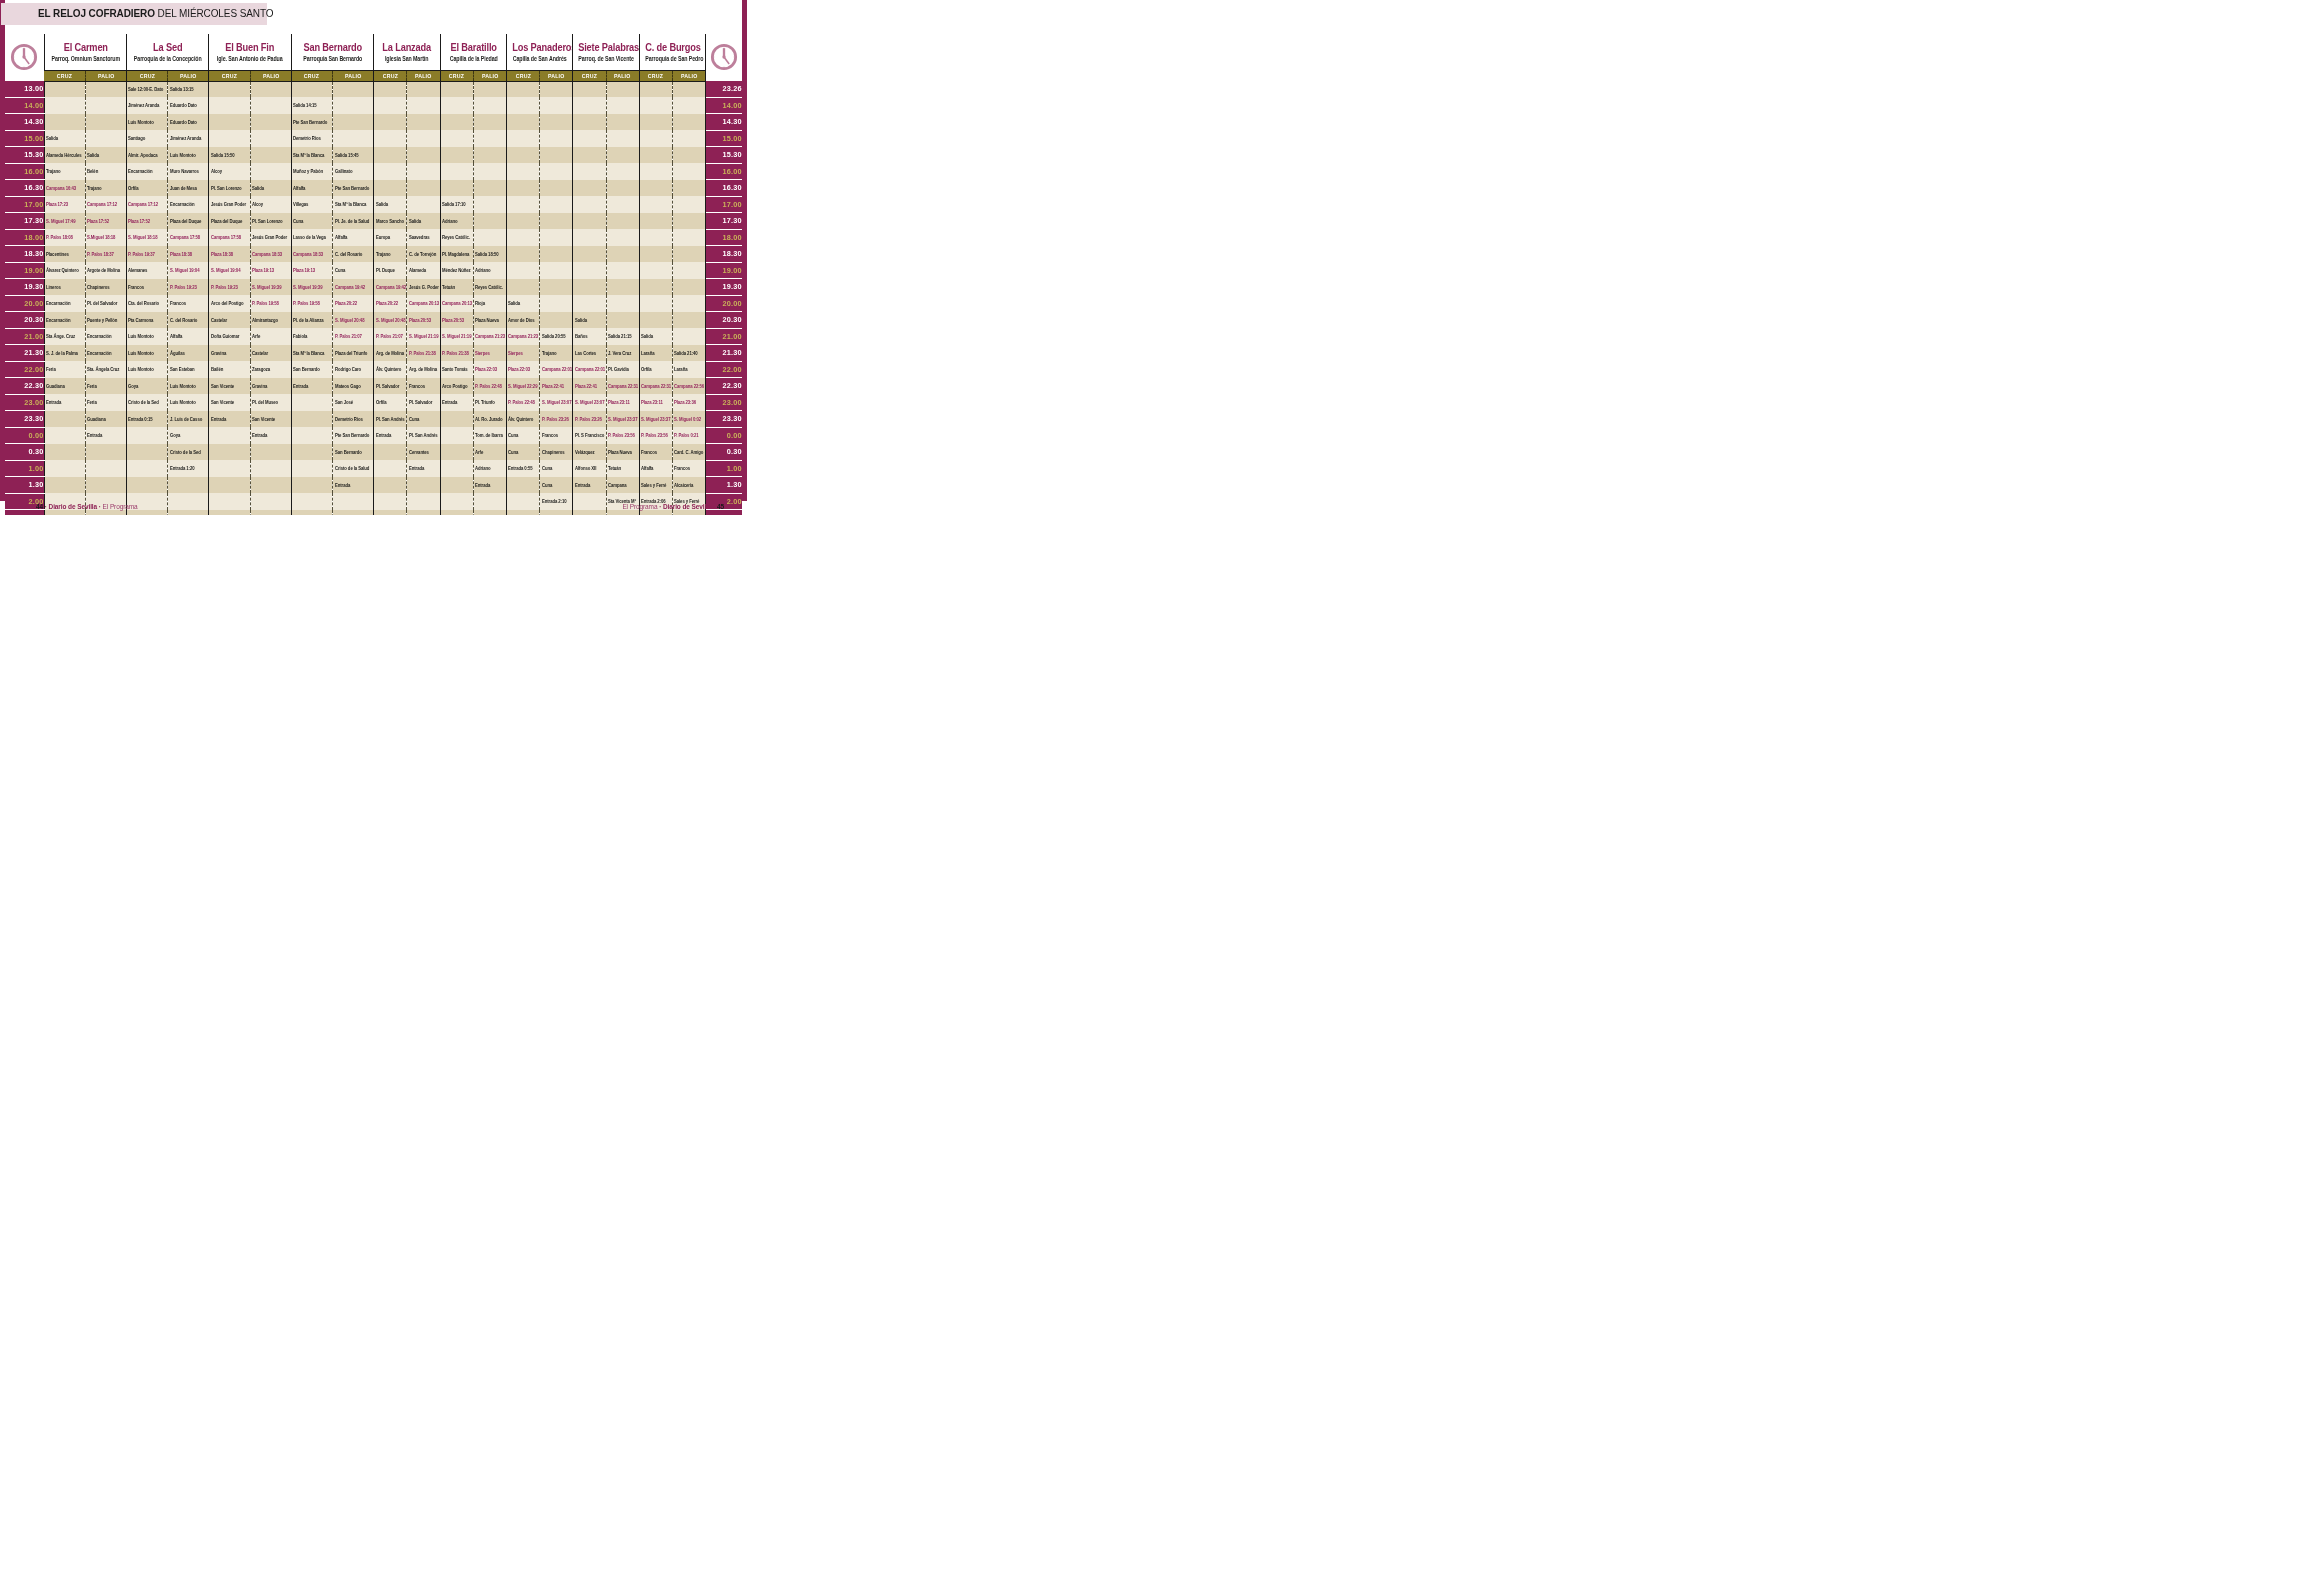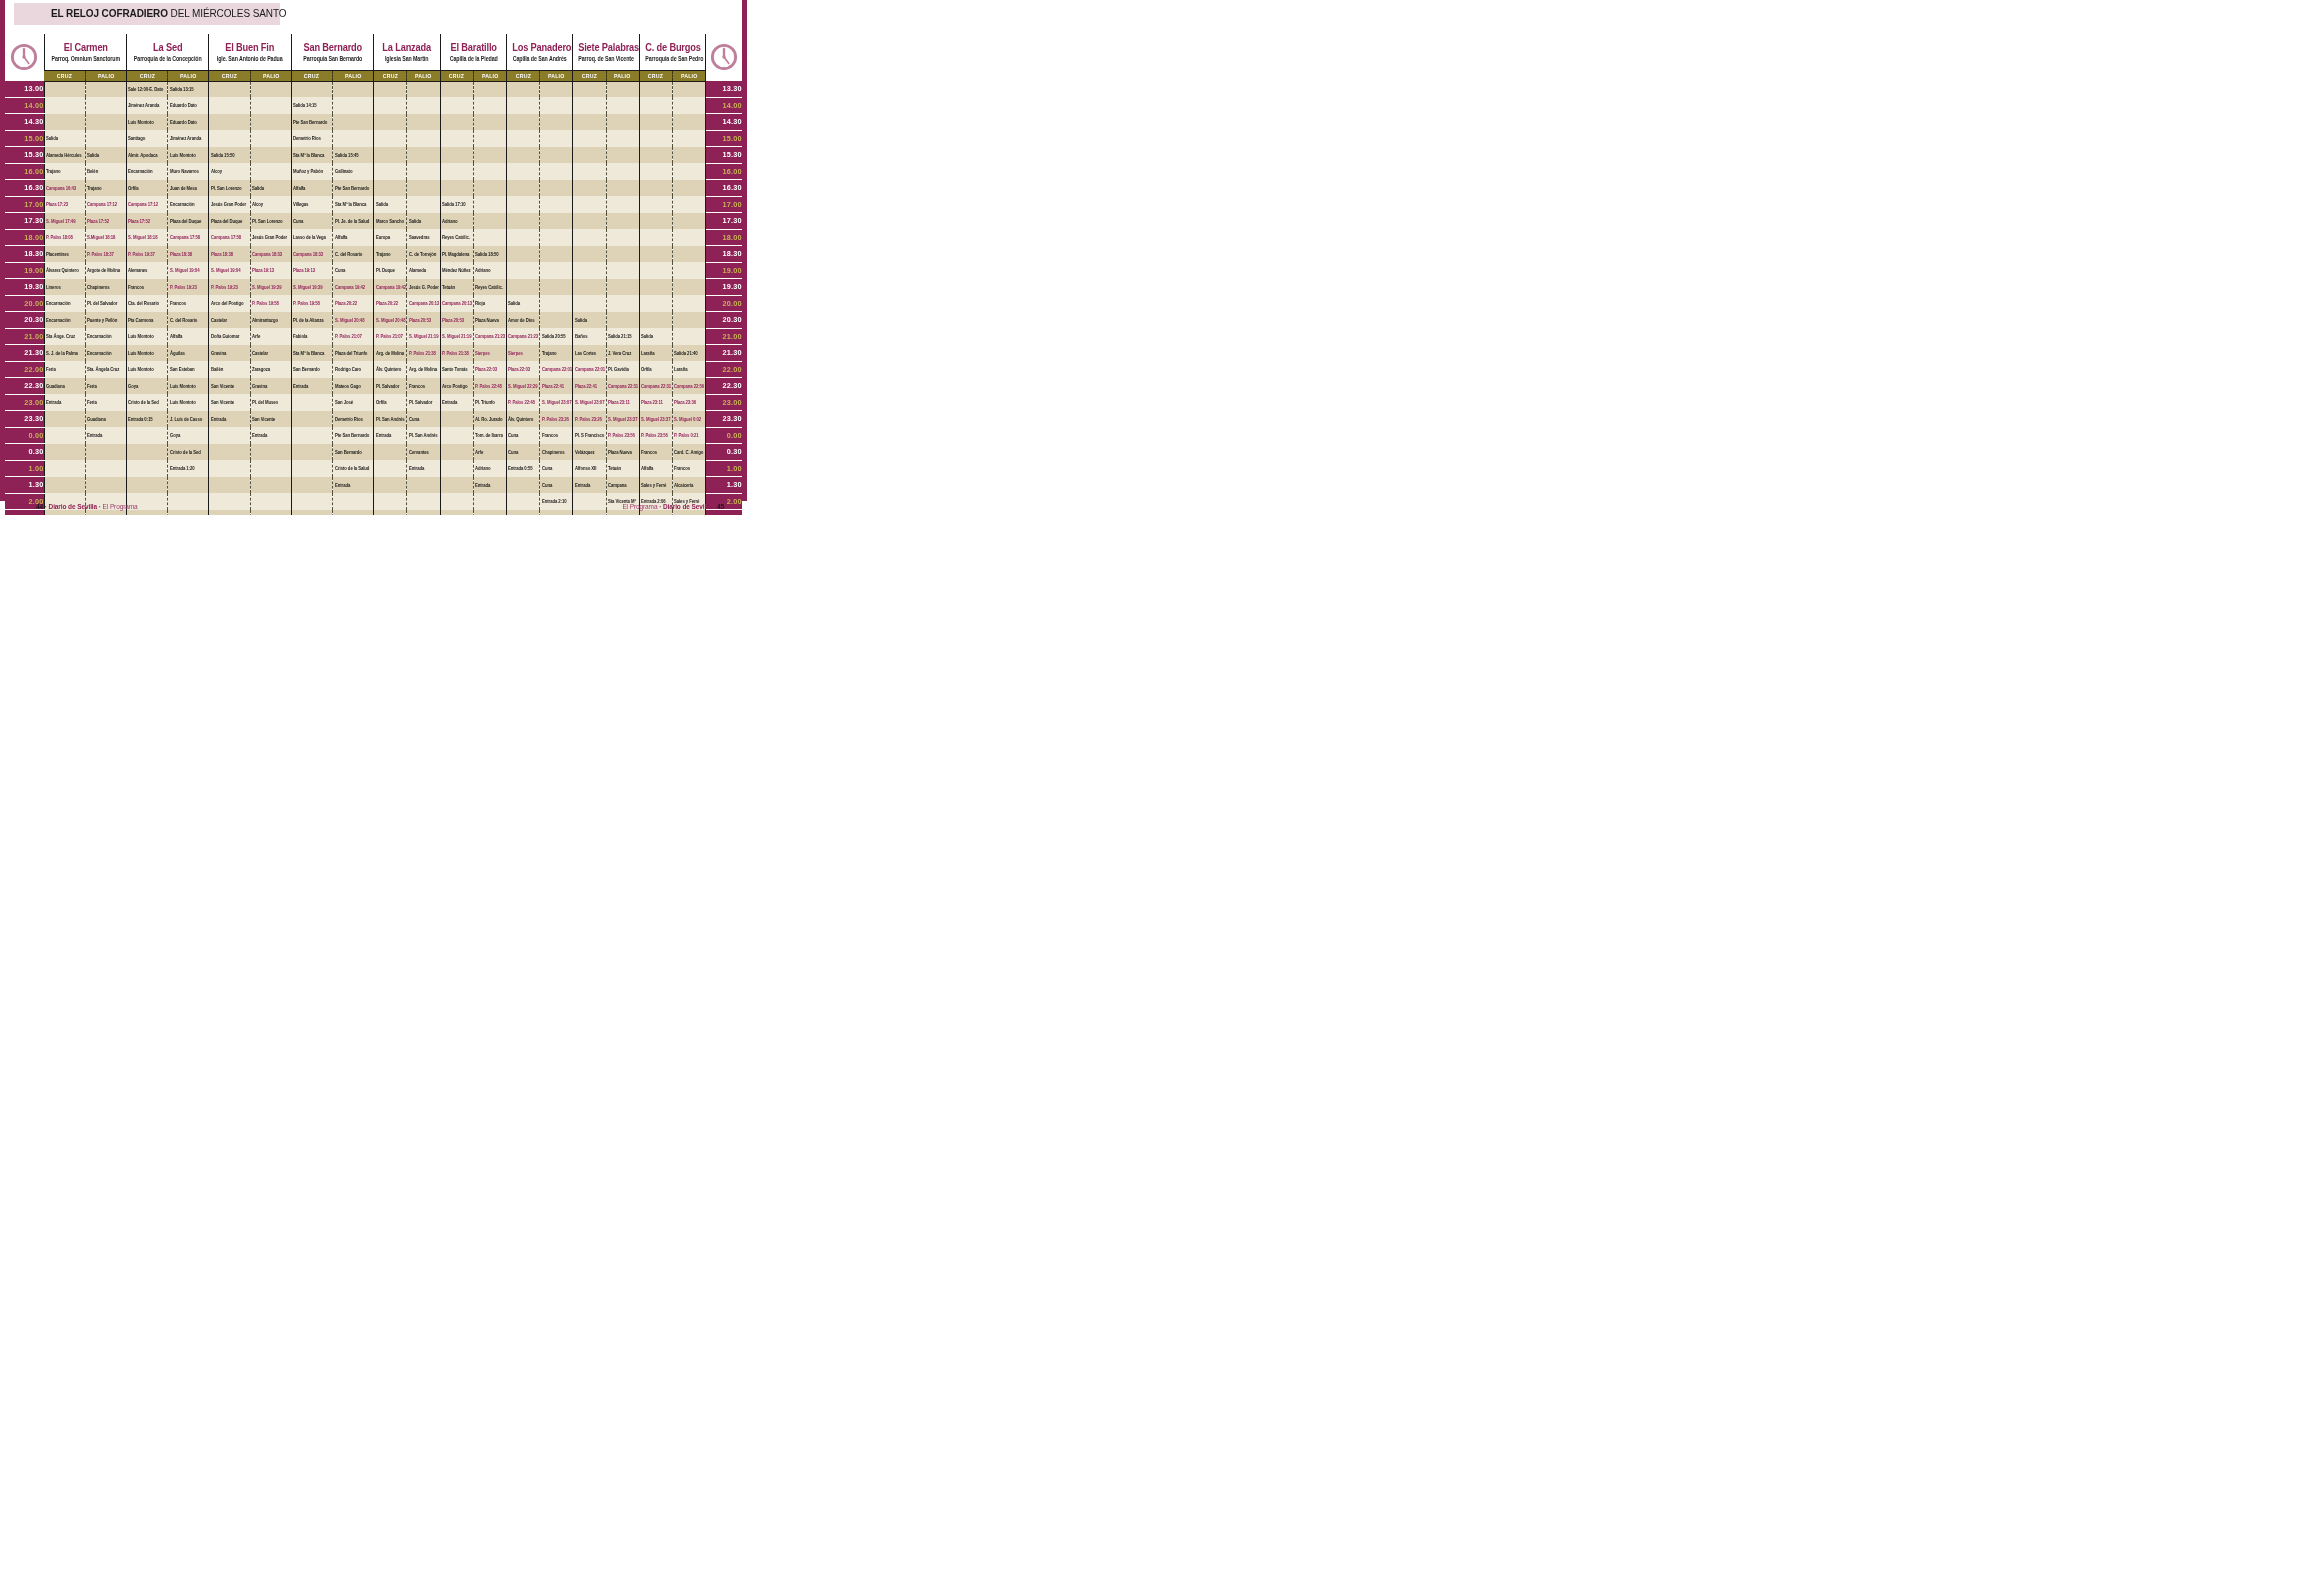--- a/index.html
+++ b/index.html
@@ -1,19 +1,19 @@
 <!DOCTYPE html>
 <html style="font-size:7.7px"><head>
 <meta charset="utf-8">
 <style>
   html,body{margin:0;padding:0;background:#ffffff;font-family:"Liberation Sans",sans-serif;}
   .page{position:relative;width:747px;height:515px;background:#fff;overflow:hidden;}
   .edge-strip{position:absolute;top:0;width:4.8px;height:501px;background:#8e2155;}
   .edge-strip.left{left:0;}.edge-strip.right{right:0;}
-  .title-band{position:absolute;left:14px;top:2.9px;width:266px;height:22px;background:#e9d7dd;
+  .title-band{position:absolute;left:1px;top:2.9px;width:266px;height:22px;background:#e9d7dd;
     display:flex;align-items:center;padding-left:37px;box-sizing:border-box;}
   .title-band .t-bold{font-weight:bold;font-size:10px;color:#1a1a1a;letter-spacing:-0.1px;white-space:pre;}
   .title-band .t-rest{font-weight:normal;font-size:10px;color:#1a1a1a;letter-spacing:-0.1px;white-space:pre;}
   table.sched{position:absolute;left:4.8px;top:34px;width:737px;border-collapse:collapse;table-layout:fixed;}
   
   th{padding:0;}
   th.clock-cell{background:#fff;vertical-align:middle;text-align:center;}
   th.church{background:#fff;border-left:1px solid #1a1a1a;border-right:1px solid #1a1a1a;
     vertical-align:middle;height:36px;overflow:hidden;}
   .church-name{display:block;color:#8e2155;font-weight:bold;font-size:11px;white-space:nowrap;
@@ -181,21 +181,21 @@
           <td class="cell cruz"><span></span></td>
           <td class="cell palio"><span></span></td>
           <td class="cell cruz"><span></span></td>
           <td class="cell palio"><span></span></td>
           <td class="cell cruz"><span></span></td>
           <td class="cell palio"><span></span></td>
           <td class="cell cruz"><span></span></td>
           <td class="cell palio"><span></span></td>
           <td class="cell cruz"><span></span></td>
           <td class="cell palio"><span></span></td>
-          <td class="timecell t-right">13.30</td>
+          <td class="timecell t-right">23.26</td>
         </tr>
         <tr class="light">
           <td class="timecell t-left">14.00</td>
           <td class="cell cruz"><span></span></td>
           <td class="cell palio"><span></span></td>
           <td class="cell cruz"><span>Jiménez Aranda</span></td>
           <td class="cell palio"><span>Eduardo Dato</span></td>
           <td class="cell cruz"><span></span></td>
           <td class="cell palio"><span></span></td>
           <td class="cell cruz"><span>Salida 14:15</span></td>

